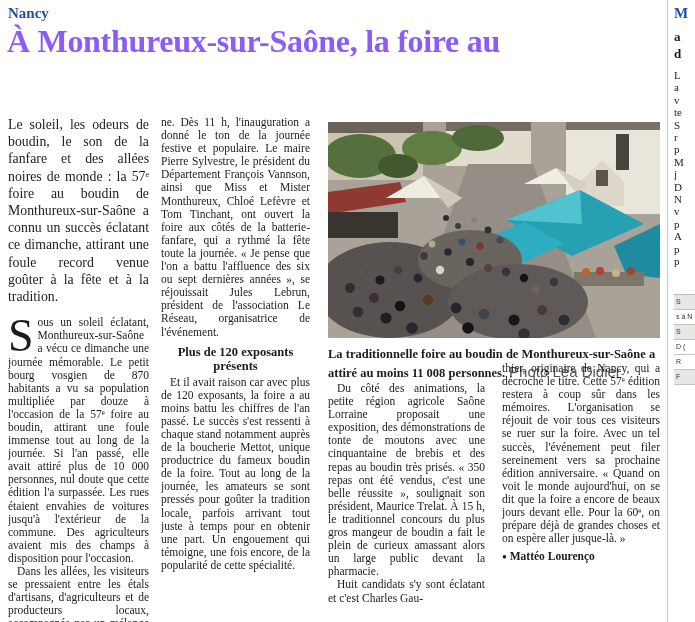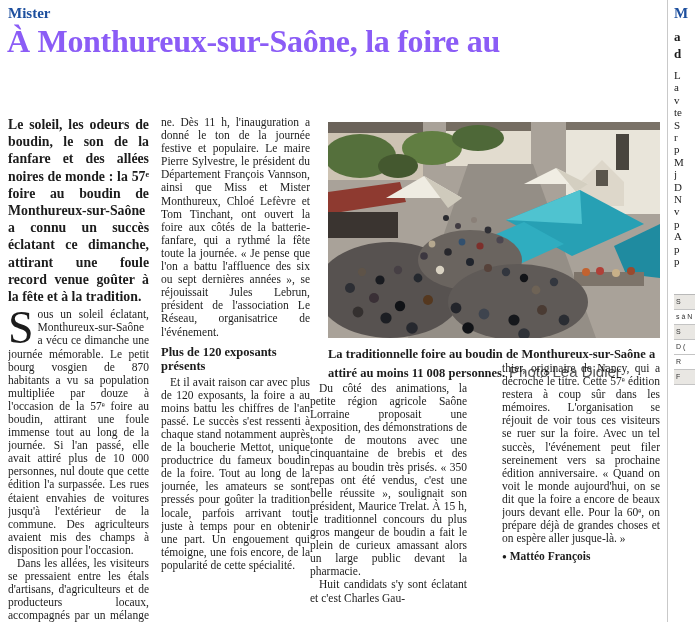--- a/index.html
+++ b/index.html
@@ -4,48 +4,48 @@
 <style>
   html,body{margin:0;padding:0;}
   body{width:695px;height:622px;position:relative;background:#ffffff;overflow:hidden;
        font-family:"Liberation Serif","DejaVu Serif",serif;color:#1c1c1c;}
   .kicker{position:absolute;left:8px;top:5px;font-size:15px;font-weight:bold;color:#1d4f9e;}
   .headline{position:absolute;left:7px;top:24px;width:662px;font-size:32px;line-height:35px;
             font-weight:bold;color:#8b5cf6;letter-spacing:-0.3px;}
   .col{position:absolute;top:116px;height:506px;overflow:hidden;text-align:justify;}
   .col1{left:8px;width:141px;}
   .col2{left:161px;width:149px;}
-  .col3{left:310px;top:382px;height:240px;width:157px;}
+  .col3{left:328px;top:382px;height:240px;width:157px;}
   .col4{left:502px;top:362px;height:240px;width:158px;}
   p{margin:0;}
   .body{font-size:11.5px;line-height:13.1px;}
   .indent{text-indent:9px;}
-  .lead{font-weight:bold;font-size:13.8px;line-height:17.2px;margin-bottom:3px;}
+  .lead{font-weight:normal;font-size:13.8px;line-height:17.2px;margin-bottom:11px;}
   .dropcap{float:left;font-size:46px;line-height:36px;padding:2px 4px 0 0;}
-  .subhead{font-weight:bold;font-size:12.5px;line-height:14px;margin:6px 0 3px;text-align:left;}
+  .subhead{font-weight:bold;font-size:12.5px;line-height:14px;margin:6px 0 3px;text-align:center;}
   .photo{position:absolute;left:328px;top:122px;width:332px;height:216px;overflow:hidden;background:#a9a299;}
   .caption{position:absolute;left:328px;top:344px;width:332px;text-align:left;}
   .cap-bold{font-weight:bold;font-size:12.5px;line-height:15.5px;}
   .cap-credit{font-size:15px;color:#555;font-family:"Liberation Sans","DejaVu Sans",sans-serif;}
   .byline{font-weight:bold;font-size:11.5px;margin-top:5px;text-align:left;}
   .byline .bullet{font-size:8px;vertical-align:1px;}
   .vrule{position:absolute;left:667px;top:0;width:1px;height:622px;background:#c9c9c9;}
   .rail{position:absolute;left:674px;top:5px;width:21px;height:612px;overflow:hidden;}
   .rail-kicker{font-size:15px;font-weight:bold;color:#1d4f9e;}
   .rail-bold{font-size:13px;line-height:16.5px;font-weight:bold;margin-top:7px;white-space:pre-line;}
   .rail-body{font-size:11px;line-height:12.4px;margin-top:7px;white-space:pre-line;}
   .rail-table{margin-top:26px;border-top:1px solid #b9b9b9;}
   .rail-table .row{height:14px;border-bottom:1px solid #c4c4c4;font-size:7px;line-height:14px;
                    font-family:"Liberation Sans","DejaVu Sans",sans-serif;color:#333;padding-left:2px;}
   .rail-table .row.gray{background:#e9e7e3;}
 </style>
 </head>
 <body>
 
-<div class="kicker">Mister</div>
+<div class="kicker">Nancy</div>
 
 <div class="headline">
   <div>À Monthureux-sur-Saône, la foire au</div>
 </div>
 
 <div class="col col1">
   <p class="lead">Le soleil, les odeurs de boudin, le son de la fanfare et des allées noires de monde : la 57ᵉ foire au boudin de Monthureux-sur-Saône a connu un succès éclatant ce dimanche, attirant une foule record venue goûter à la fête et à la tradition.</p>
   <p class="body"><span class="dropcap">S</span><span>ous un soleil éclatant, Monthureux-sur-Saône a vécu ce dimanche une journée mémorable. Le petit bourg vosgien de 870 habitants a vu sa population multipliée par douze à l'occasion de la 57ᵉ foire au boudin, attirant une foule immense tout au long de la journée. Si l'an passé, elle avait attiré plus de 10 000 personnes, nul doute que cette édition l'a surpassée. Les rues étaient envahies de voitures jusqu'à l'extérieur de la commune. Des agriculteurs avaient mis des champs à disposition pour l'occasion.</span></p>
   <p class="body indent">Dans les allées, les visiteurs se pressaient entre les étals d'artisans, d'agriculteurs et de producteurs locaux, accompagnés par un mélange d'odeurs de boudin chaud, de fromage et de sucreries de la fête forai-</p>
 </div>
@@ -147,21 +147,21 @@
   <span class="cap-credit">Photo Léa Didier</span>
 </div>
 
 <div class="col col3">
   <p class="body indent">Du côté des animations, la petite région agricole Saône Lorraine proposait une exposition, des démonstrations de tonte de moutons avec une cinquantaine de brebis et des repas au boudin très prisés. « 350 repas ont été vendus, c'est une belle réussite », soulignait son président, Maurice Trelat. À 15 h, le traditionnel concours du plus gros mangeur de boudin a fait le plein de curieux amassant alors un large public devant la pharmacie.</p>
   <p class="body indent">Huit candidats s'y sont éclatant et c'est Charles Gau-</p>
 </div>
 
 <div class="col col4">
   <p class="body">thier, originaire de Nancy, qui a décroché le titre. Cette 57ᵉ édition restera à coup sûr dans les mémoires. L'organisation se réjouit de voir tous ces visiteurs se ruer sur la foire. Avec un tel succès, l'événement peut filer sereinement vers sa prochaine édition anniversaire. « Quand on voit le monde aujourd'hui, on se dit que la foire a encore de beaux jours devant elle. Pour la 60ᵉ, on prépare déjà de grandes choses et on espère aller jusque-là. »</p>
-  <p class="byline"><span class="bullet">●</span> <span>Mattéo François</span></p>
+  <p class="byline"><span class="bullet">●</span> <span>Mattéo Lourenço</span></p>
 </div>
 
 <div class="vrule"></div>
 <div class="rail">
   <div class="rail-kicker">M</div>
   <div class="rail-bold">a
 d</div>
   <div class="rail-body">L
 a
 v

